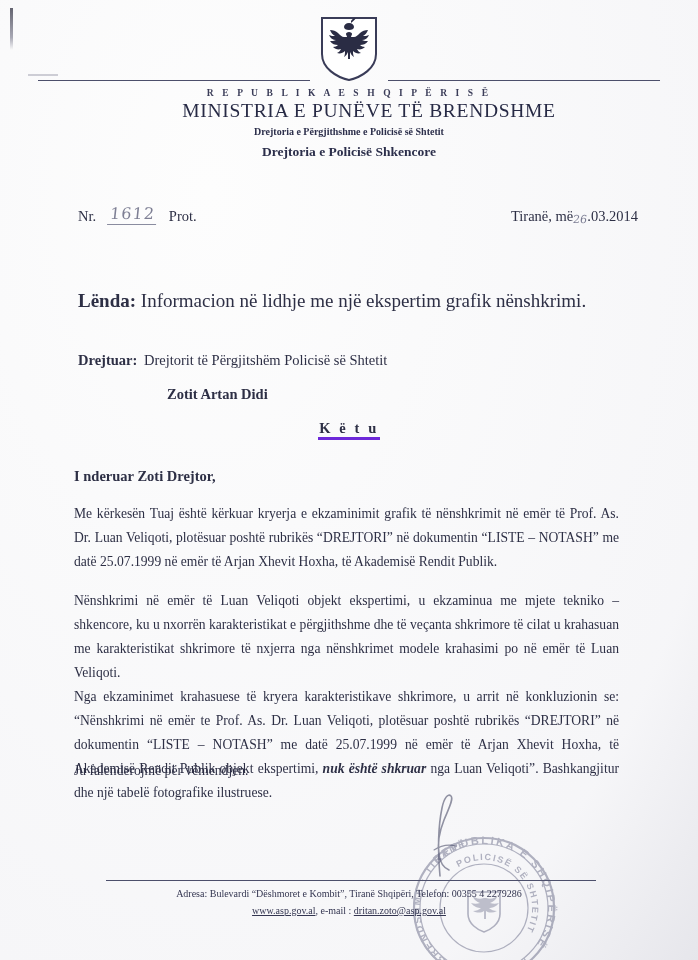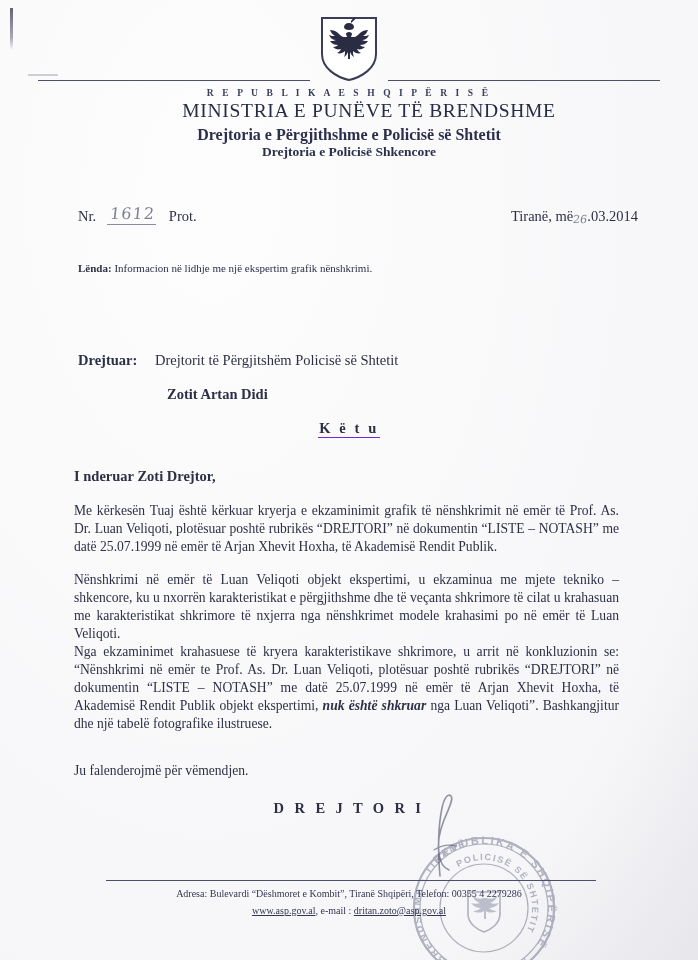--- a/index.html
+++ b/index.html
@@ -78,21 +78,21 @@
   }
   .hdr-ministria {
     top: 100px;
     font-size: 19.5px;
     letter-spacing: 0.7px;
     color: #272a45;
     padding-left: 40px;
   }
   .hdr-sub1 {
     top: 126px;
-    font-size: 16px;
+    font-size: 10px;
     font-weight: 700;
     color: #2c2f4b;
   }
   .hdr-sub2 {
     top: 144px;
     font-size: 13.5px;
     font-weight: 700;
     color: #2c2f4b;
   }
 
@@ -129,70 +129,70 @@
     opacity: .8;
     transform: skewX(-8deg);
     margin: 0 0px;
     position: relative;
     top: 2px;
   }
 
   
   .lenda {
     position: absolute;
-    top: 262px;
+    top: 290px;
     left: 78px;
-    font-size: 11px;
+    font-size: 19px;
   }
   .lenda b { font-weight: 700; }
 
   
   .drejtuar {
     position: absolute;
     top: 352px;
     left: 78px;
     font-size: 14.5px;
   }
-  .drejtuar .lbl { font-weight: 700; margin-right: 14px; }
+  .drejtuar .lbl { font-weight: 700; margin-right: 3px; }
   .zotit {
     position: absolute;
     top: 386px;
     left: 167px;
     font-size: 14.5px;
     font-weight: 700;
   }
   .ketu {
     position: absolute;
     top: 420px;
     left: 0; right: 0;
     text-align: center;
     font-size: 14.5px;
     font-weight: 700;
     letter-spacing: 2.6px;
   }
   .ketu span {
-    border-bottom: 1px solid #6d28d9;
+    border-bottom: 3px solid #6d28d9;
     padding: 0 1px 1px 1px;
   }
 
   
   .salut {
     position: absolute;
     top: 468px;
     left: 74px;
     font-size: 14.5px;
     font-weight: 700;
   }
   .body {
     position: absolute;
     top: 502px;
     left: 74px;
     width: 545px;
     font-size: 13.6px;
-    line-height: 18px;
+    line-height: 24px;
     text-align: justify;
     text-justify: inter-word;
   }
   .body p { margin: 0 0 15px 0; }
   .body p.tight { margin-bottom: 0; }
   .body i { font-style: italic; font-weight: 700; }
   .thanks {
     position: absolute;
     top: 763px;
     left: 74px;
@@ -333,21 +333,20 @@
   <div class="salut">I nderuar Zoti Drejtor,</div>
 
   <div class="body">
     <p>Me kërkesën Tuaj është kërkuar kryerja e ekzaminimit grafik të nënshkrimit në emër të Prof. As. Dr. Luan Veliqoti, plotësuar poshtë rubrikës “DREJTORI” në dokumentin “LISTE – NOTASH” me datë 25.07.1999 në emër të Arjan Xhevit Hoxha, të Akademisë Rendit Publik.</p>
     <p class="tight">Nënshkrimi në emër të Luan Veliqoti objekt ekspertimi, u ekzaminua me mjete tekniko – shkencore, ku u nxorrën karakteristikat e përgjithshme dhe të veçanta shkrimore të cilat u krahasuan me karakteristikat shkrimore të nxjerra nga nënshkrimet modele krahasimi po në emër të Luan Veliqoti.</p>
     <p><span>Nga ekzaminimet krahasuese të kryera karakteristikave shkrimore, u arrit në konkluzionin se: “Nënshkrimi në emër te Prof. As. Dr. Luan Veliqoti, plotësuar poshtë rubrikës “DREJTORI” në dokumentin “LISTE – NOTASH” me datë 25.07.1999 në emër të Arjan Xhevit Hoxha, të Akademisë Rendit Publik objekt ekspertimi, </span><i>nuk është shkruar</i><span> nga Luan Veliqoti”. Bashkangjitur dhe një tabelë fotografike ilustruese.</span></p>
   </div>
 
   <div class="thanks">Ju falenderojmë për vëmendjen.</div>
 
-  <div class="sig-title">D R E J T O R I</div>
 
   <svg class="signature-mark" viewBox="0 0 70 90" aria-hidden="true">
     <path d="M22 86 C20 64 19 42 24 18 C26 8 30 3 33 6 C36 9 30 20 26 30
              C22 40 19 52 21 64 C22 72 26 78 31 80" fill="none" stroke="#3c3e5c" stroke-width="1.6" stroke-linecap="round"></path>
     <path d="M16 60 C22 56 30 54 38 56" fill="none" stroke="#3c3e5c" stroke-width="1.1" stroke-linecap="round"></path>
   </svg>
 
   <svg class="stamp" viewBox="0 0 160 160" aria-hidden="true">
     <defs>
       <path id="arcOuter" d="M80,80 m-64,0 a64,64 0 1,1 128,0 a64,64 0 1,1 -128,0"></path>

